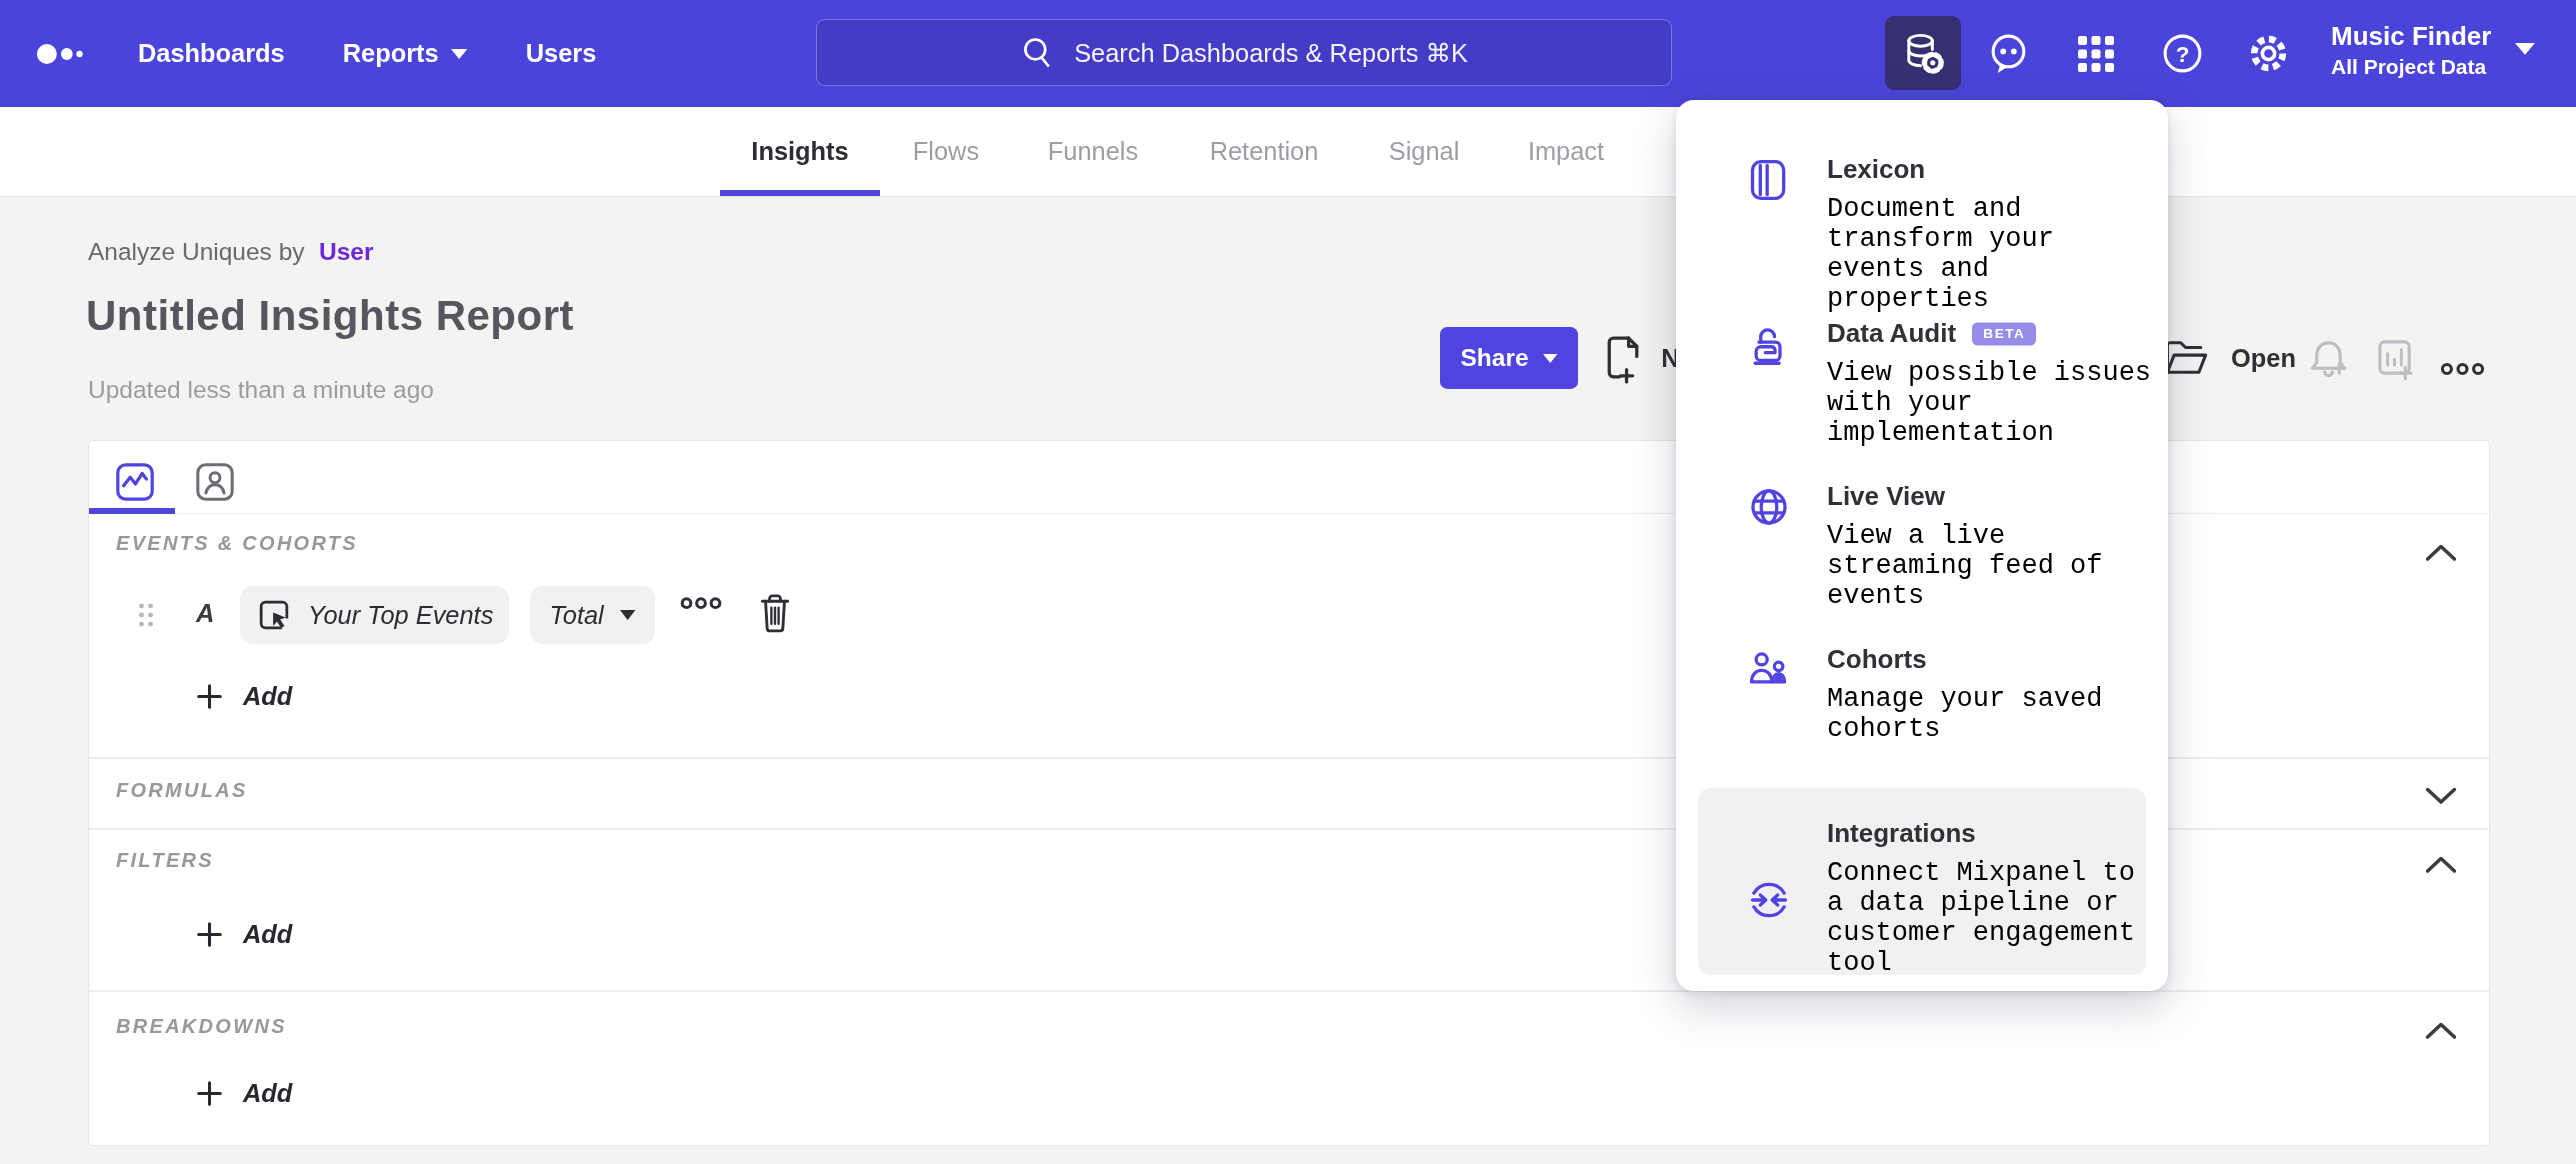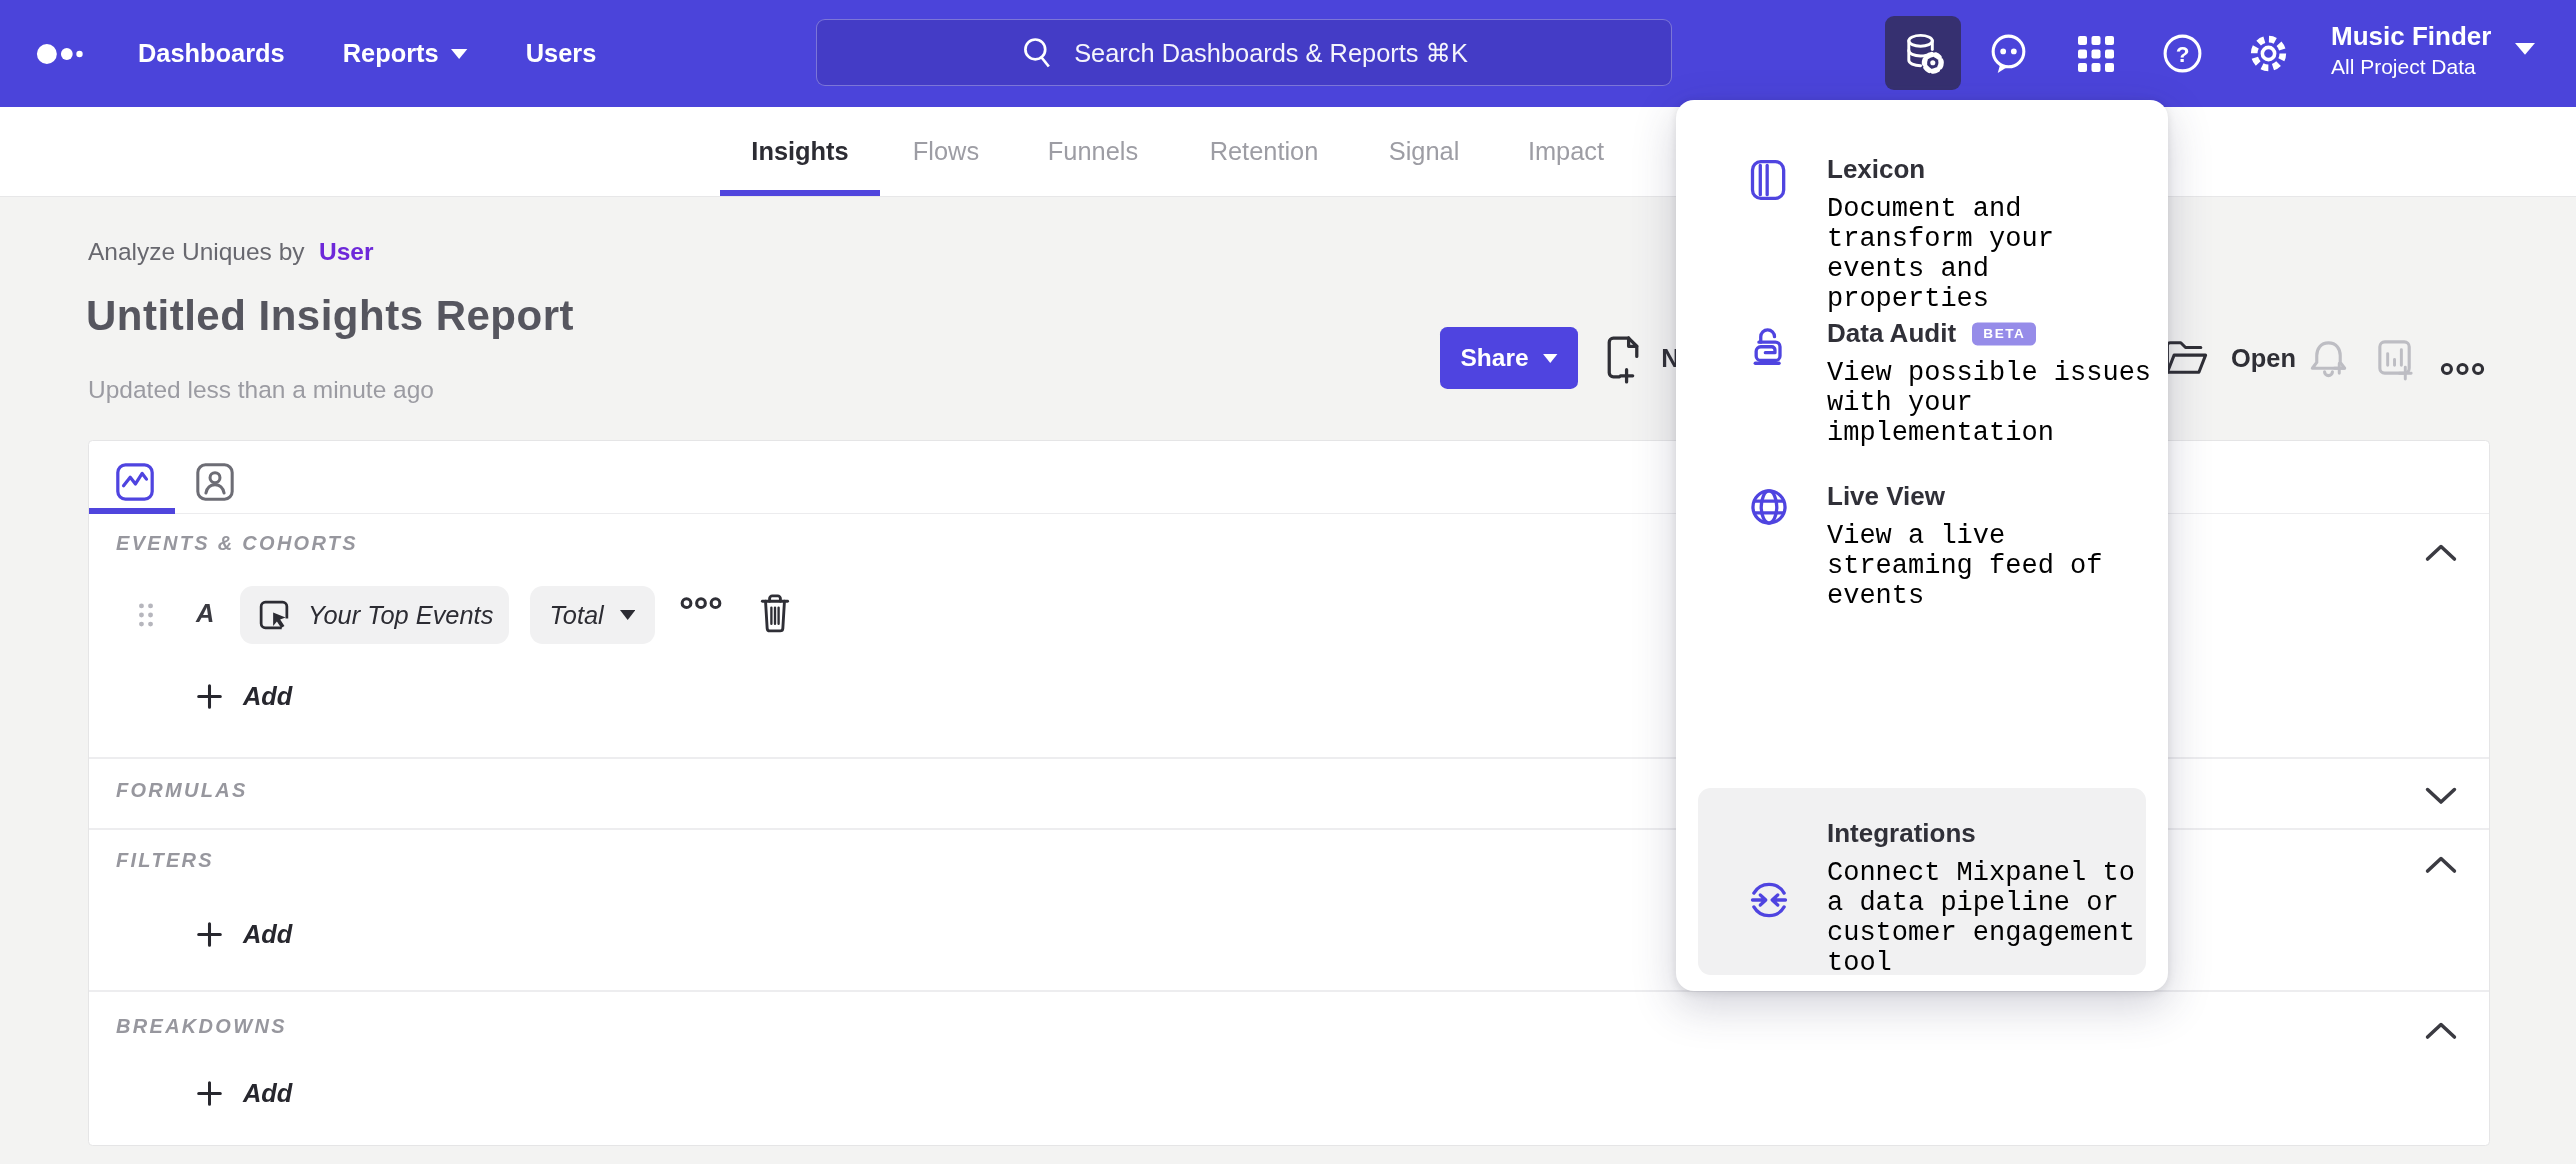--- a/index.html
+++ b/index.html
@@ -15,21 +15,21 @@
   .nav-link { display:flex; align-items:center; gap:12.7px; color:#ffffff; font-size:25.4px; font-weight:600; cursor:pointer; }
   .searchbar { position:absolute; left:816px; top:19px; width:856px; height:67px;
     background:#443cc6; border:1.4px solid rgba(255,255,255,0.30); border-radius:9px;
     display:flex; align-items:center; justify-content:center; gap:18px; color:rgba(255,255,255,0.95);
     font-size:25.4px; cursor:text; }
   .icon-tile { position:absolute; left:1885px; top:16.3px; width:76px; height:74px; border-radius:9px;
     background:#363070; display:flex; align-items:center; justify-content:center; cursor:pointer; }
   .nav-icon-btn { position:absolute; top:31px; width:45px; height:45px; display:flex; align-items:center; justify-content:center; cursor:pointer; }
   .project { position:absolute; left:2331px; top:18px; display:flex; align-items:center; gap:23.6px; cursor:pointer; }
   .project-name { color:#fff; font-size:26px; font-weight:700; line-height:36px; }
-  .project-scope { color:#fff; font-size:21px; font-weight:400; line-height:25.4px; }
+  .project-scope { color:#fff; font-size:21px; font-weight:700; line-height:25.4px; }
 
   
   .tabbar { position:absolute; left:0; top:107px; width:2576px; height:90px; background:#ffffff;
     border-bottom:1.8px solid #e7e7e8; z-index:10; }
   .tab { position:absolute; top:0; height:88px; display:flex; align-items:center; transform:translateX(-50%);
     font-size:25.4px; color:#9d9da4; cursor:pointer; font-weight:500; }
   .tab.active { color:#2c2c33; font-weight:600; }
   .tab-underline { position:absolute; left:720px; bottom:0; width:160px; height:6.3px; background:#5045dd; }
 
   
@@ -374,20 +374,33 @@
         <circle cx="24" cy="24" r="17.5"></circle>
         <path d="M8.5 17.5 h31 M8.5 30.5 h31"></path>
         <ellipse cx="24" cy="24" rx="8.5" ry="17.5"></ellipse>
       </svg>
       <div>
         <div class="menu-title">Live View</div>
         <div class="menu-desc">View a live streaming feed of events</div>
       </div>
     </div>
 
+    <div class="menu-item" style="top:544px">
+      <svg class="menu-icon" width="44" height="44" viewBox="0 0 48 48" fill="none" stroke="#4f44e0" stroke-width="3.6" stroke-linecap="round" stroke-linejoin="round">
+        <circle cx="16" cy="12.5" r="6"></circle>
+        <path d="M5 37 c0-8 4.8-12.5 11-12.5 s11 4.5 11 12.5 z"></path>
+        <circle cx="34.5" cy="20" r="4.6"></circle>
+        <path d="M29.5 37 c.5-5.5 2.6-8.6 5-8.6 s4.5 3.1 5 8.6 z" fill="#4f44e0" stroke="none"></path>
+        <path d="M28 37 c0-6 3.2-9 6.5-9 s6.5 3 6.5 9 z"></path>
+      </svg>
+      <div>
+        <div class="menu-title">Cohorts</div>
+        <div class="menu-desc">Manage your saved cohorts</div>
+      </div>
+    </div>
 
     <div class="menu-item highlight" style="top:688px; height:187px">
       <svg class="menu-icon" width="44" height="44" viewBox="0 0 48 48" fill="none" stroke="#4f44e0" stroke-width="3.6" stroke-linecap="round" stroke-linejoin="round">
         <path d="M7.5 16.5 a19 19 0 0 1 33 0"></path>
         <path d="M40.5 31.5 a19 19 0 0 1 -33 0"></path>
         <path d="M6 24 h13.5 M14.5 18.5 l6 5.5 -6 5.5"></path>
         <path d="M42 24 h-13.5 M33.5 18.5 l-6 5.5 6 5.5"></path>
       </svg>
       <div>
         <div class="menu-title">Integrations</div>

